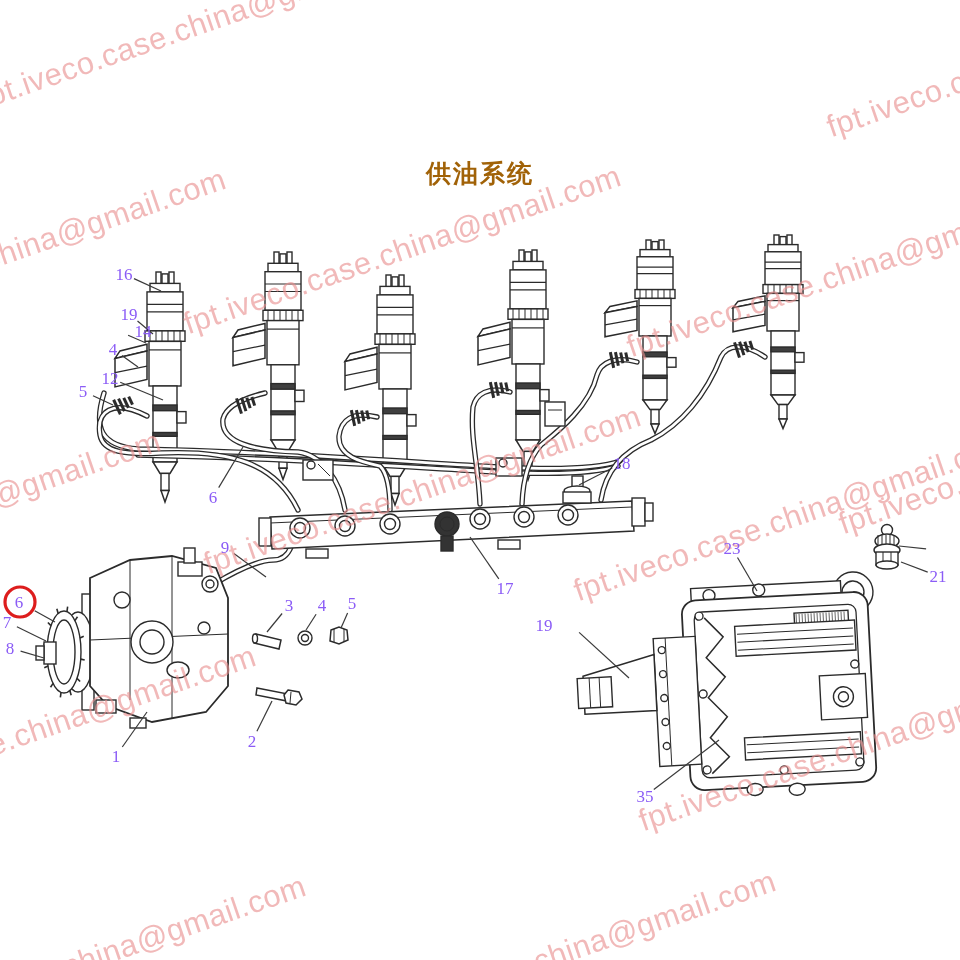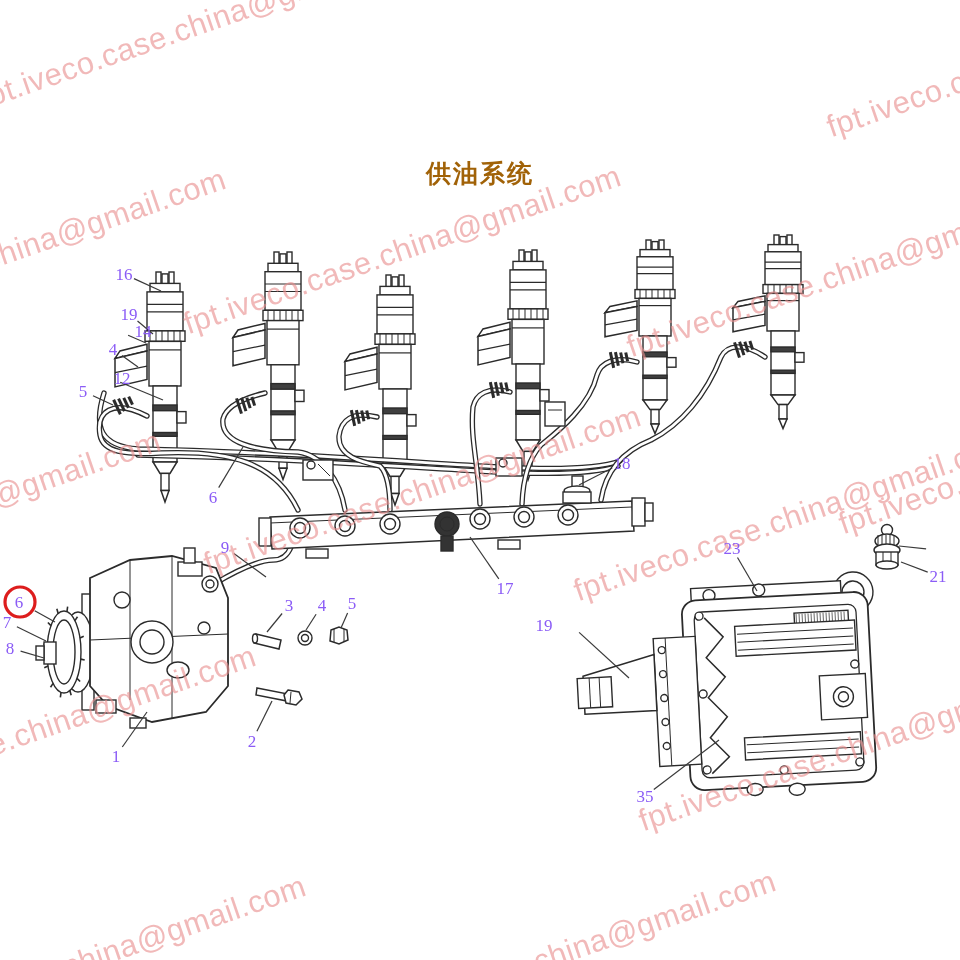--- a/index.html
+++ b/index.html
@@ -441,21 +441,21 @@
       <div class="callout" style="left: 252px; top: 741px;">2</div>
       <div class="callout" style="left: 289px; top: 605px;">3</div>
       <div class="callout" style="left: 322px; top: 605px;">4</div>
       <div class="callout" style="left: 352px; top: 603px;">5</div>
       <div class="callout" style="left: 19px; top: 602px;">6</div>
       <div class="callout" style="left: 7px; top: 622px;">7</div>
       <div class="callout" style="left: 10px; top: 648px;">8</div>
       <div class="callout" style="left: 225px; top: 547px;">9</div>
       <div class="callout" style="left: 213px; top: 497px;">6</div>
       <div class="callout" style="left: 83px; top: 391px;">5</div>
-      <div class="callout" style="left: 110px; top: 378px; margin-left: 12px;">12</div>
+      <div class="callout" style="left: 110px; top: 378px;">12</div>
       <div class="callout" style="left: 113px; top: 349px;">4</div>
       <div class="callout" style="left: 118px; top: 331px; margin-left: 25px;">14</div>
       <div class="callout" style="left: 129px; top: 314px;">19</div>
       <div class="callout" style="left: 124px; top: 274px;">16</div>
       <div class="callout" style="left: 505px; top: 588px;">17</div>
       <div class="callout" style="left: 622px; top: 463px;">18</div>
       <div class="callout" style="left: 544px; top: 625px;">19</div>
       <div class="callout" style="left: 937px; top: 550px; margin-left: 32px;">20</div>
       <div class="callout" style="left: 938px; top: 576px;">21</div>
       <div class="callout" style="left: 645px; top: 796px;">35</div>

